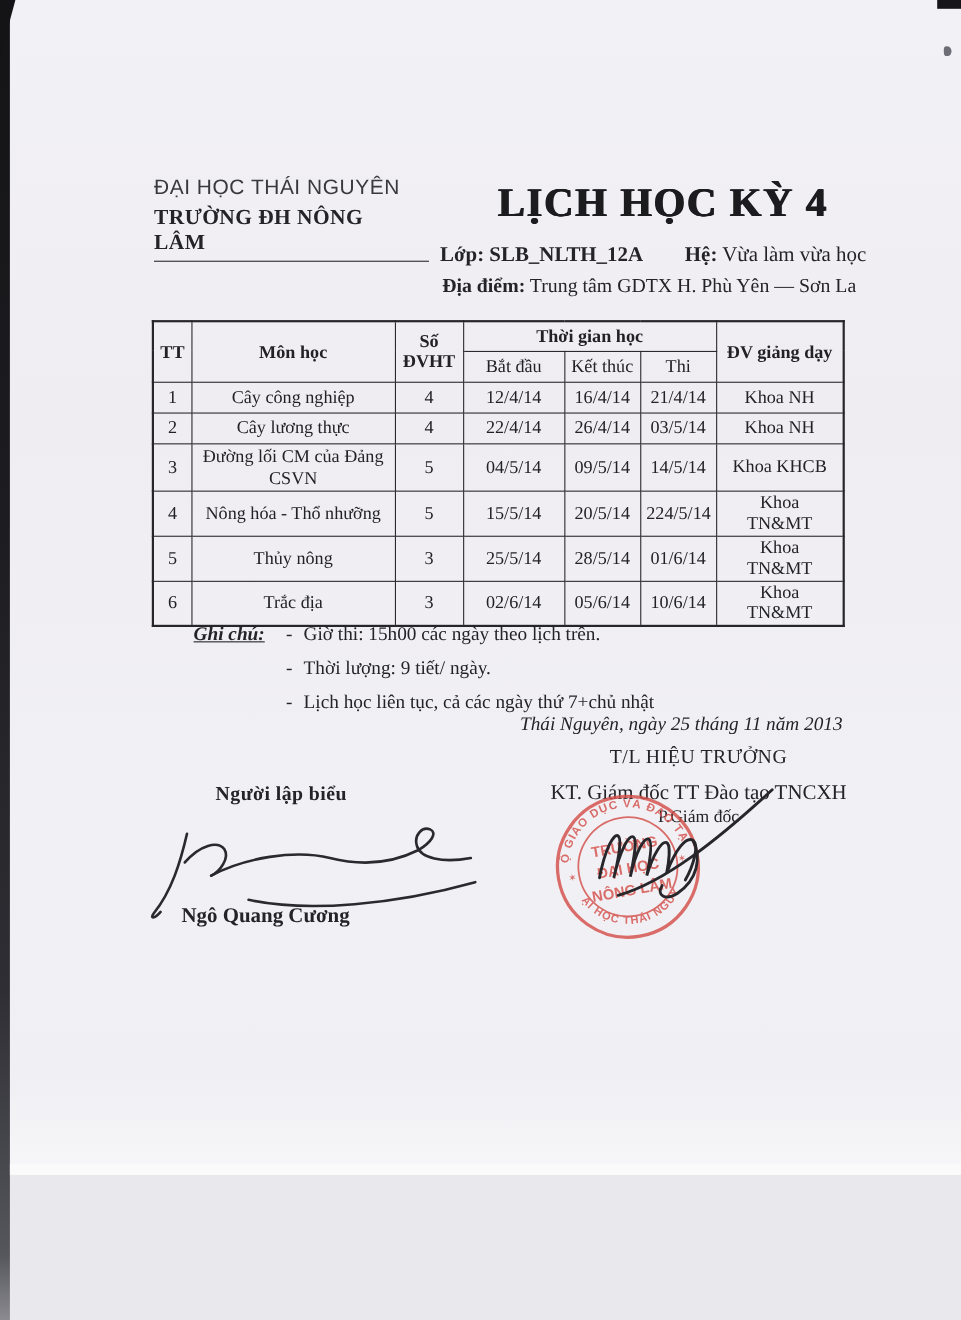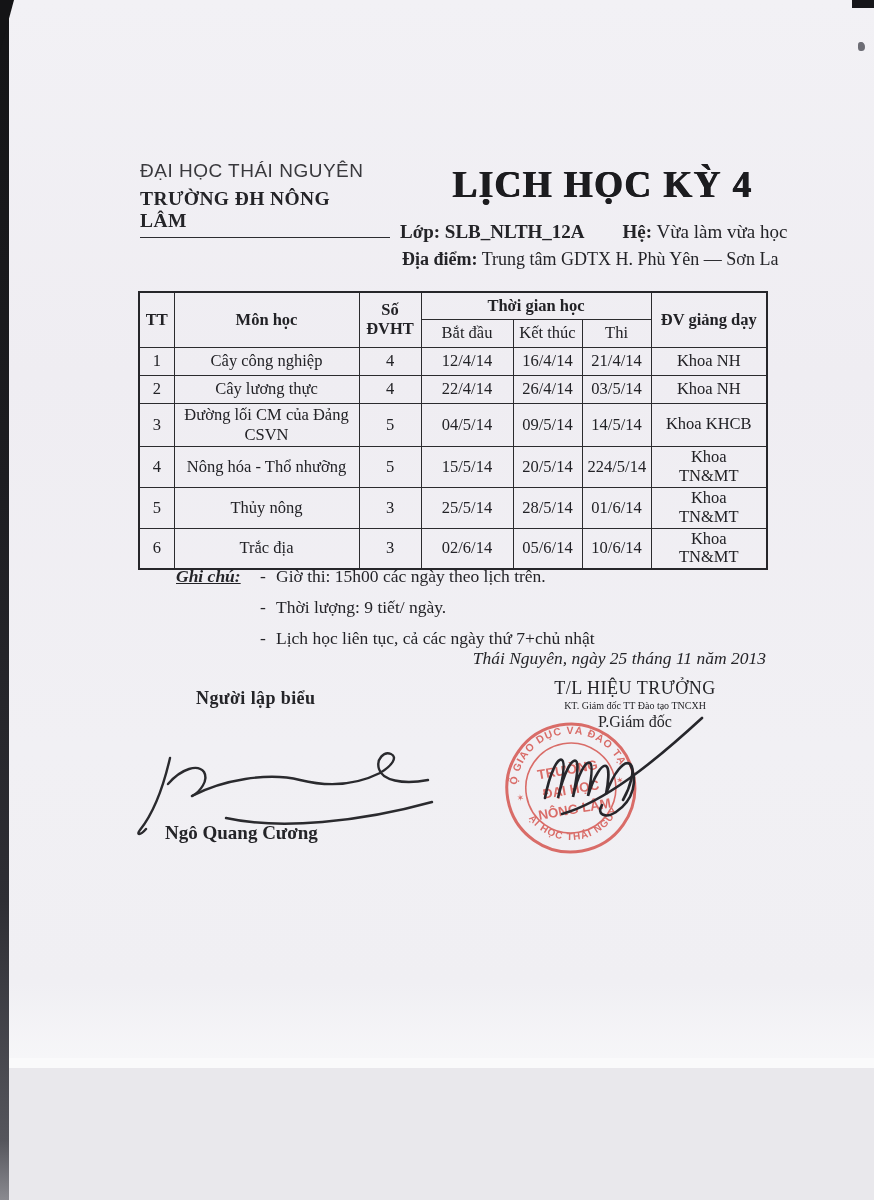--- a/index.html
+++ b/index.html
@@ -50,25 +50,25 @@
   
   .notes{position:absolute;left:176px;top:566px;width:580px;font-size:17.5px;}
   .note-row{display:flex;align-items:baseline;height:31px;}
   .notes-lbl{font-weight:bold;font-style:italic;text-decoration:underline;width:74px;flex:none;}
   .note-dash{width:26px;text-align:center;flex:none;}
   .date-line{position:absolute;left:400px;top:648px;width:366px;text-align:right;font-style:italic;font-size:17.5px;}
 
   
   .sig-right{position:absolute;left:470px;top:678px;width:330px;text-align:center;z-index:2;}
   .sig-right-title{font-size:18px;letter-spacing:.5px;}
-  .sig-right-sub1{font-size:10px;margin-top:1px;}
+  .sig-right-sub1{font-size:19px;margin-top:11px;}
   .sig-right-sub2{font-size:16px;margin-top:2px;}
   .sig-right-name{position:absolute;left:470px;top:816px;width:330px;text-align:center;
     font-size:19px;font-weight:bold;z-index:5;}
-  .sig-left-title{position:absolute;left:196px;top:688px;width:200px;font-size:18px;font-weight:bold;letter-spacing:.4px;z-index:2;}
+  .sig-left-title{position:absolute;left:196px;top:711px;width:200px;font-size:18px;font-weight:bold;letter-spacing:.4px;z-index:2;}
   .sig-left-name{position:absolute;left:165px;top:822px;width:230px;font-size:19px;font-weight:bold;z-index:5;}
 
   .stamp-wrap{position:absolute;left:494px;top:706px;width:154px;height:166px;z-index:3;
     transform:rotate(-10deg);opacity:.82;}
   .sig-svg{position:absolute;z-index:4;}
 </style>
 </head>
 <body>
 
 <div class="page">

